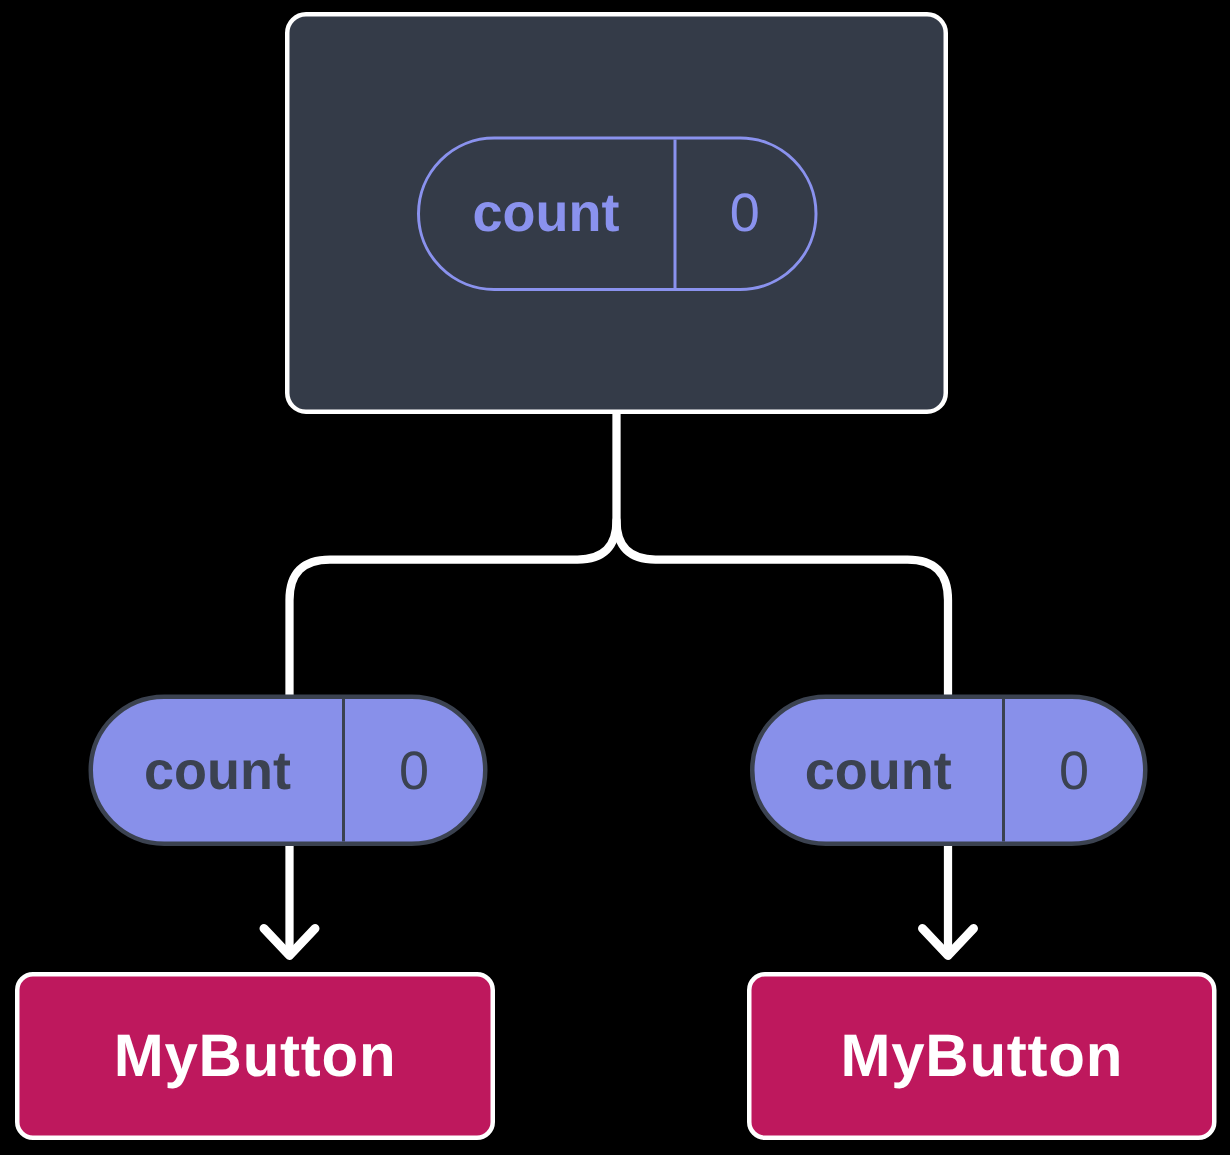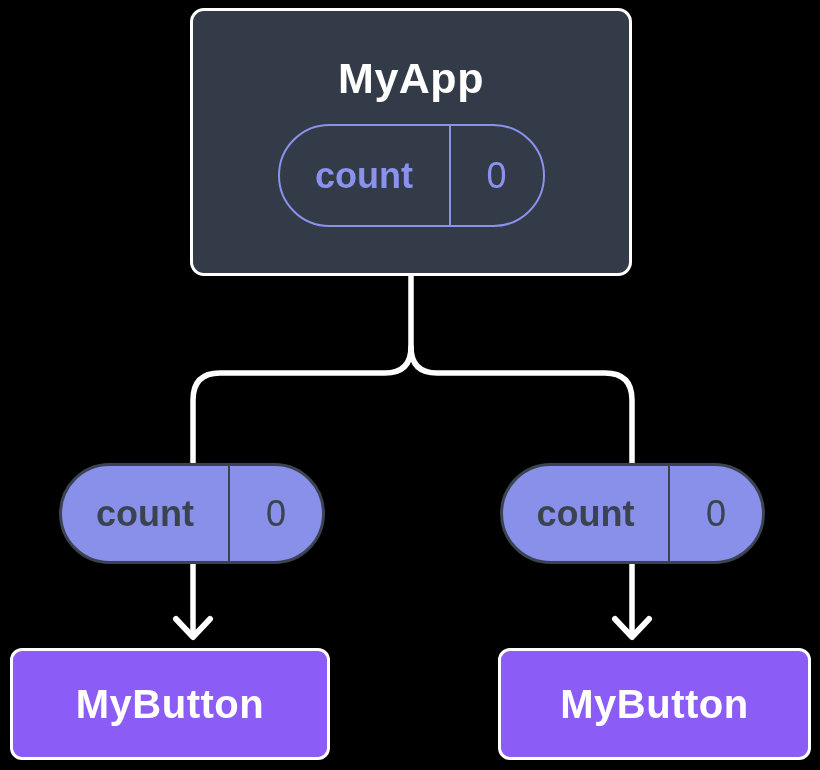--- a/index.html
+++ b/index.html
@@ -93,21 +93,21 @@
   }
   .pill-solid.pill-right {
     left: 500px;
     top: 463px;
     width: 265px;
     height: 101px;
   }
   .button-box {
     position: absolute;
     box-sizing: border-box;
-    background: #8b5cf6;
+    background: #be185d;
     border: 3px solid #ffffff;
     border-radius: 12px;
     display: flex;
     align-items: center;
     justify-content: center;
     color: #ffffff;
     font-size: 40px;
     font-weight: 700;
     letter-spacing: 0.5px;
   }
@@ -136,21 +136,20 @@
     <path d="M411,347 Q411,373 437,373 L605,373 Q632,373 632,400 L632,562" fill="none" stroke="#ffffff" stroke-width="5.5" stroke-linecap="round" stroke-linejoin="round"></path>
 
     <path d="M193,562 L193,636" fill="none" stroke="#ffffff" stroke-width="5.5" stroke-linecap="round"></path>
     <path d="M176,619 L193,637 L210,619" fill="none" stroke="#ffffff" stroke-width="6" stroke-linecap="round" stroke-linejoin="round"></path>
 
     <path d="M632,562 L632,636" fill="none" stroke="#ffffff" stroke-width="5.5" stroke-linecap="round"></path>
     <path d="M615,619 L632,637 L649,619" fill="none" stroke="#ffffff" stroke-width="6" stroke-linecap="round" stroke-linejoin="round"></path>
   </svg>
 
   <div class="app-box">
-    <div class="app-title">MyApp</div>
     <div class="pill pill-outline">
       <span class="pill-name">count</span>
       <span class="pill-value">0</span>
     </div>
   </div>
 
   <div class="pill pill-solid pill-left">
     <span class="pill-name">count</span>
     <span class="pill-value">0</span>
   </div>

